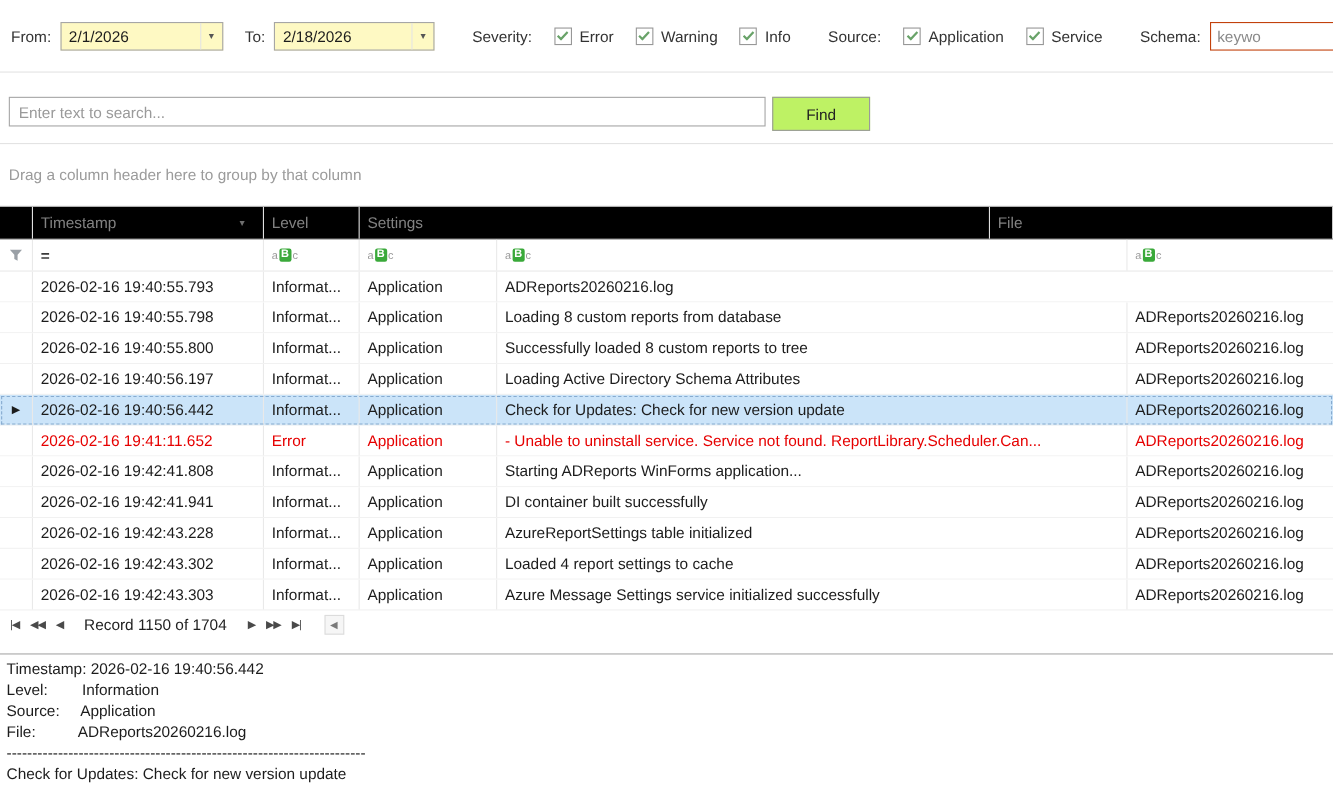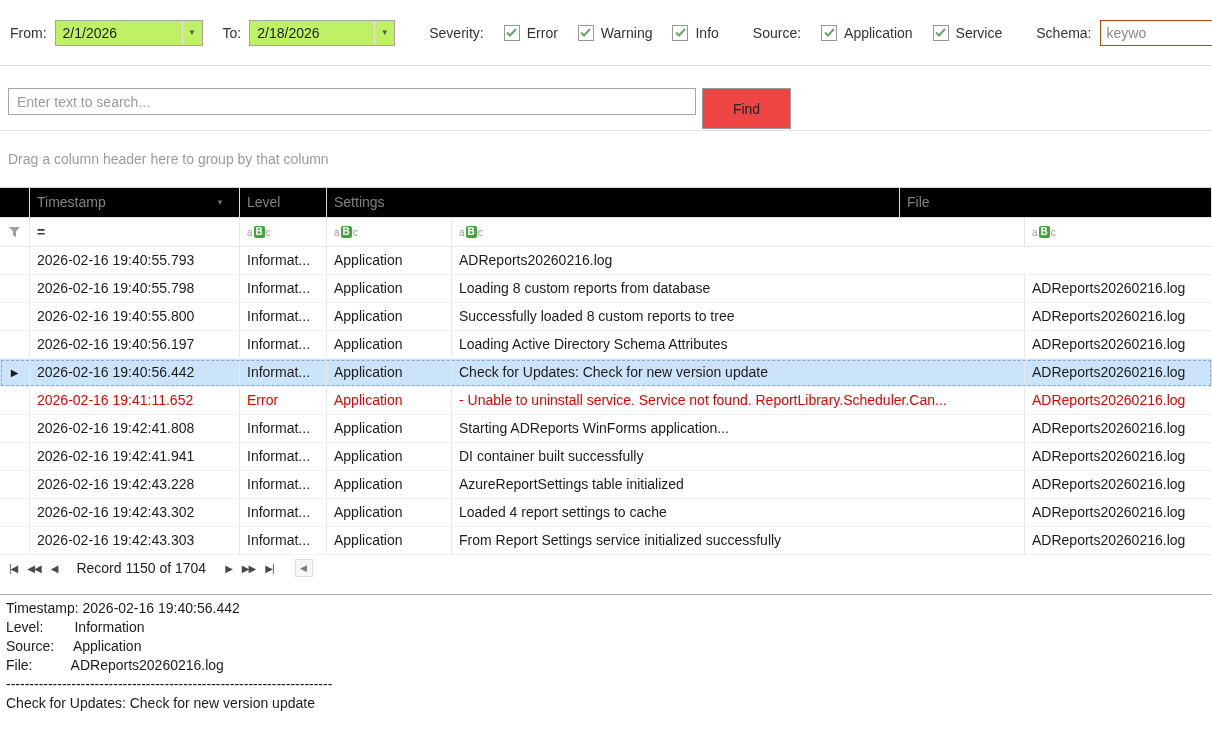--- a/index.html
+++ b/index.html
@@ -15,21 +15,21 @@
     font-family:"Liberation Sans",sans-serif;font-size:14px;color:#1c1c1c;
   }
   
   .filter-bar{
     height:66px;display:flex;align-items:center;padding-left:10px;
     border-bottom:1px solid #e3e3e3;white-space:nowrap;overflow:hidden;
   }
   .lbl{color:#333;}
   .combo{
     display:flex;align-items:center;height:26px;border:1px solid #a6a6a6;
-    background:#bef264;margin-left:8px;flex:none;
+    background:#fef9c3;margin-left:8px;flex:none;
   }
   .combo-val{flex:1;padding:0 7px;overflow:hidden;}
   .combo-btn{width:20px;text-align:center;color:#555;font-size:8px;border-left:1px solid #e4e4e4;line-height:24px;}
   .w-from{width:148px;} .w-to{width:146px;}
   .gap-md{margin-left:20px;} .gap-lg{margin-left:34px;}
   .chk{display:inline-flex;align-items:center;margin-left:20px;cursor:default;}
   .chk .box{
     width:16px;height:16px;border:1px solid #979797;background:#fff;
     display:inline-flex;align-items:center;justify-content:center;flex:none;
   }
@@ -42,21 +42,21 @@
   .search-row{
     height:65px;padding:22px 0 0 8px;border-bottom:1px solid #e3e3e3;
     display:flex;align-items:flex-start;
   }
   .search-input{
     width:688px;height:27px;border:1px solid #a6a6a6;padding:0 8px;
     font-family:inherit;font-size:14px;color:#1d4ed8;
   }
   .search-input::placeholder{color:#9a9a9a;}
   .find-btn{
-    margin-left:6px;width:89px;height:41px;border:1px solid #9a9a9a;background:#ef4444;
+    margin-left:6px;width:89px;height:31px;border:1px solid #9a9a9a;background:#bef264;
     font-family:inherit;font-size:14px;color:#222;
   }
   
   .group-panel{
     height:57px;padding:20px 0 0 8px;color:#9b9b9b;border-bottom:1px solid #d6d6d6;
   }
   .grid-head,.grid-filter,.grid-row{display:flex;width:1212px;}
   .cell{
     border-right:1px solid #e9e9e9;padding:0 7px;overflow:hidden;white-space:nowrap;flex:none;
   }
@@ -309,21 +309,21 @@
       <div class="cell c-src">Application</div>
       <div class="cell c-msg">Loaded 4 report settings to cache</div>
       <div class="cell c-file">ADReports20260216.log</div>
     </div>
 
     <div class="grid-row">
       <div class="cell c-ind row-marker"></div>
       <div class="cell c-ts">2026-02-16 19:42:43.303</div>
       <div class="cell c-lvl">Informat...</div>
       <div class="cell c-src">Application</div>
-      <div class="cell c-msg">From Report Settings service initialized successfully</div>
+      <div class="cell c-msg">Azure Message Settings service initialized successfully</div>
       <div class="cell c-file">ADReports20260216.log</div>
     </div>
   </div>
 
   <div class="navigator">
     <span class="nav-btn">|◀</span>
     <span class="nav-btn">◀◀</span>
     <span class="nav-btn">◀</span>
     <span class="nav-text">Record 1150 of 1704</span>
     <span class="nav-btn">▶</span>

